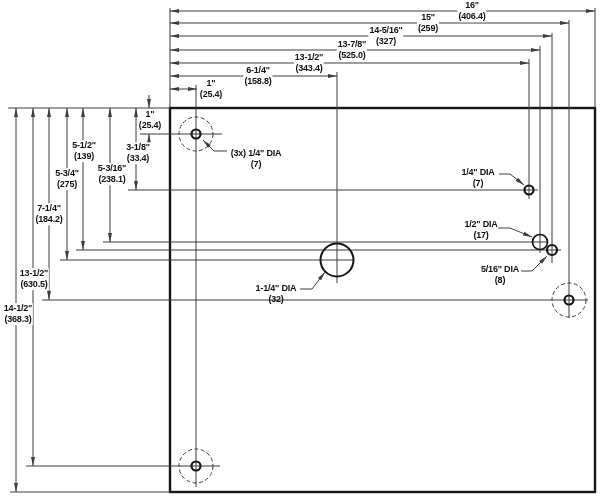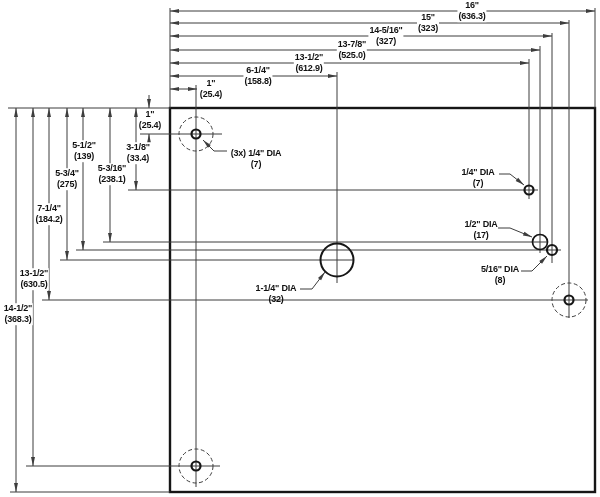--- a/index.html
+++ b/index.html
@@ -102,37 +102,37 @@
       <polyline points="498,228 510,228 532,237" fill="none" stroke="#3d3d3d" stroke-width="1"></polyline>
       <polygon points="532,237 524.42734308559,231.7412104761041 522.9128117027079,235.44339830092682" fill="#3d3d3d"></polygon>
       <polyline points="521,271 532,271 547,256" fill="none" stroke="#3d3d3d" stroke-width="1"></polyline>
       <polygon points="547,256 539.2218254069479,260.9497474683058 542.0502525316941,263.77817459305203" fill="#3d3d3d"></polygon>
       <polyline points="300,289 312,289 325,272" fill="none" stroke="#3d3d3d" stroke-width="1"></polyline>
       <polygon points="325,272 317.9442333659084,277.9343202816532 321.1216646978172,280.3641207119364" fill="#3d3d3d"></polygon>
     </svg>
   <div id="labels">
       <div class="dlabel bg" style="left: 472px; top: 11px;">
         <span>16"</span>
-        <span>(636.3)</span>
+        <span>(406.4)</span>
       </div>
       <div class="dlabel bg" style="left: 428px; top: 23px;">
         <span>15"</span>
-        <span>(323)</span>
+        <span>(259)</span>
       </div>
       <div class="dlabel bg" style="left: 386px; top: 36px;">
         <span>14-5/16"</span>
         <span>(327)</span>
       </div>
       <div class="dlabel bg" style="left: 352px; top: 50px;">
         <span>13-7/8"</span>
         <span>(525.0)</span>
       </div>
       <div class="dlabel bg" style="left: 309px; top: 63px;">
         <span>13-1/2"</span>
-        <span>(612.9)</span>
+        <span>(343.4)</span>
       </div>
       <div class="dlabel bg" style="left: 258px; top: 76px;">
         <span>6-1/4"</span>
         <span>(158.8)</span>
       </div>
       <div class="dlabel bg" style="left: 211px; top: 89px;">
         <span>1"</span>
         <span>(25.4)</span>
       </div>
       <div class="dlabel bg" style="left: 150px; top: 120px;">

